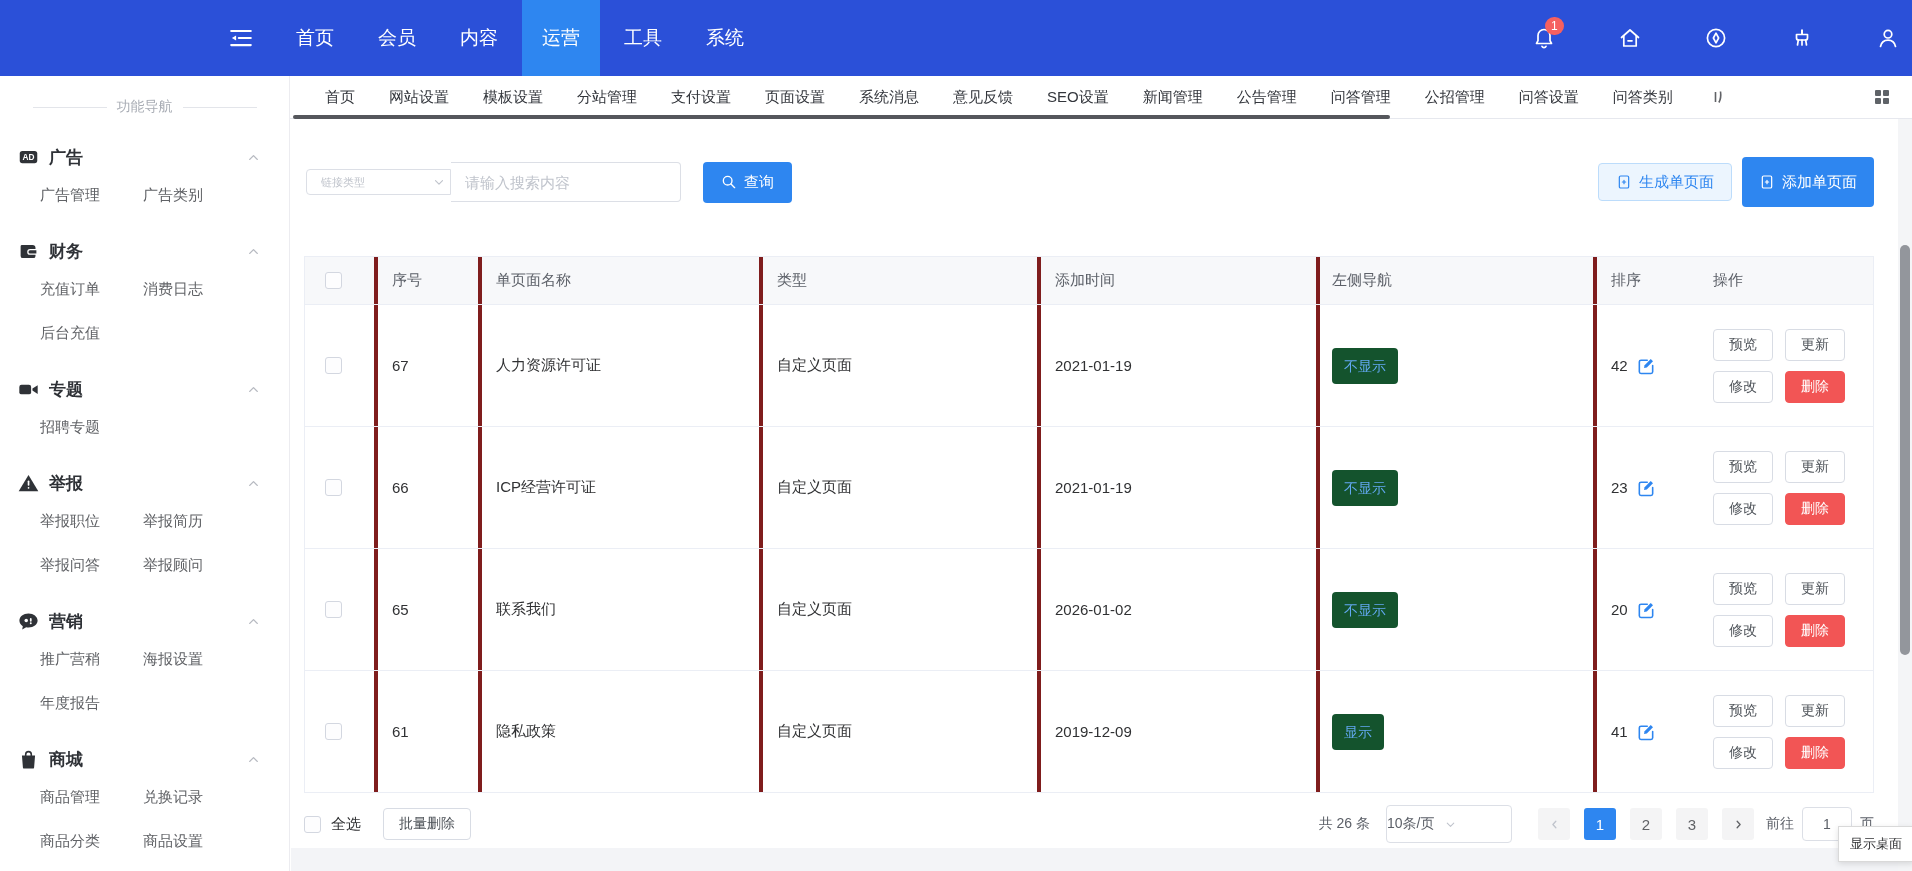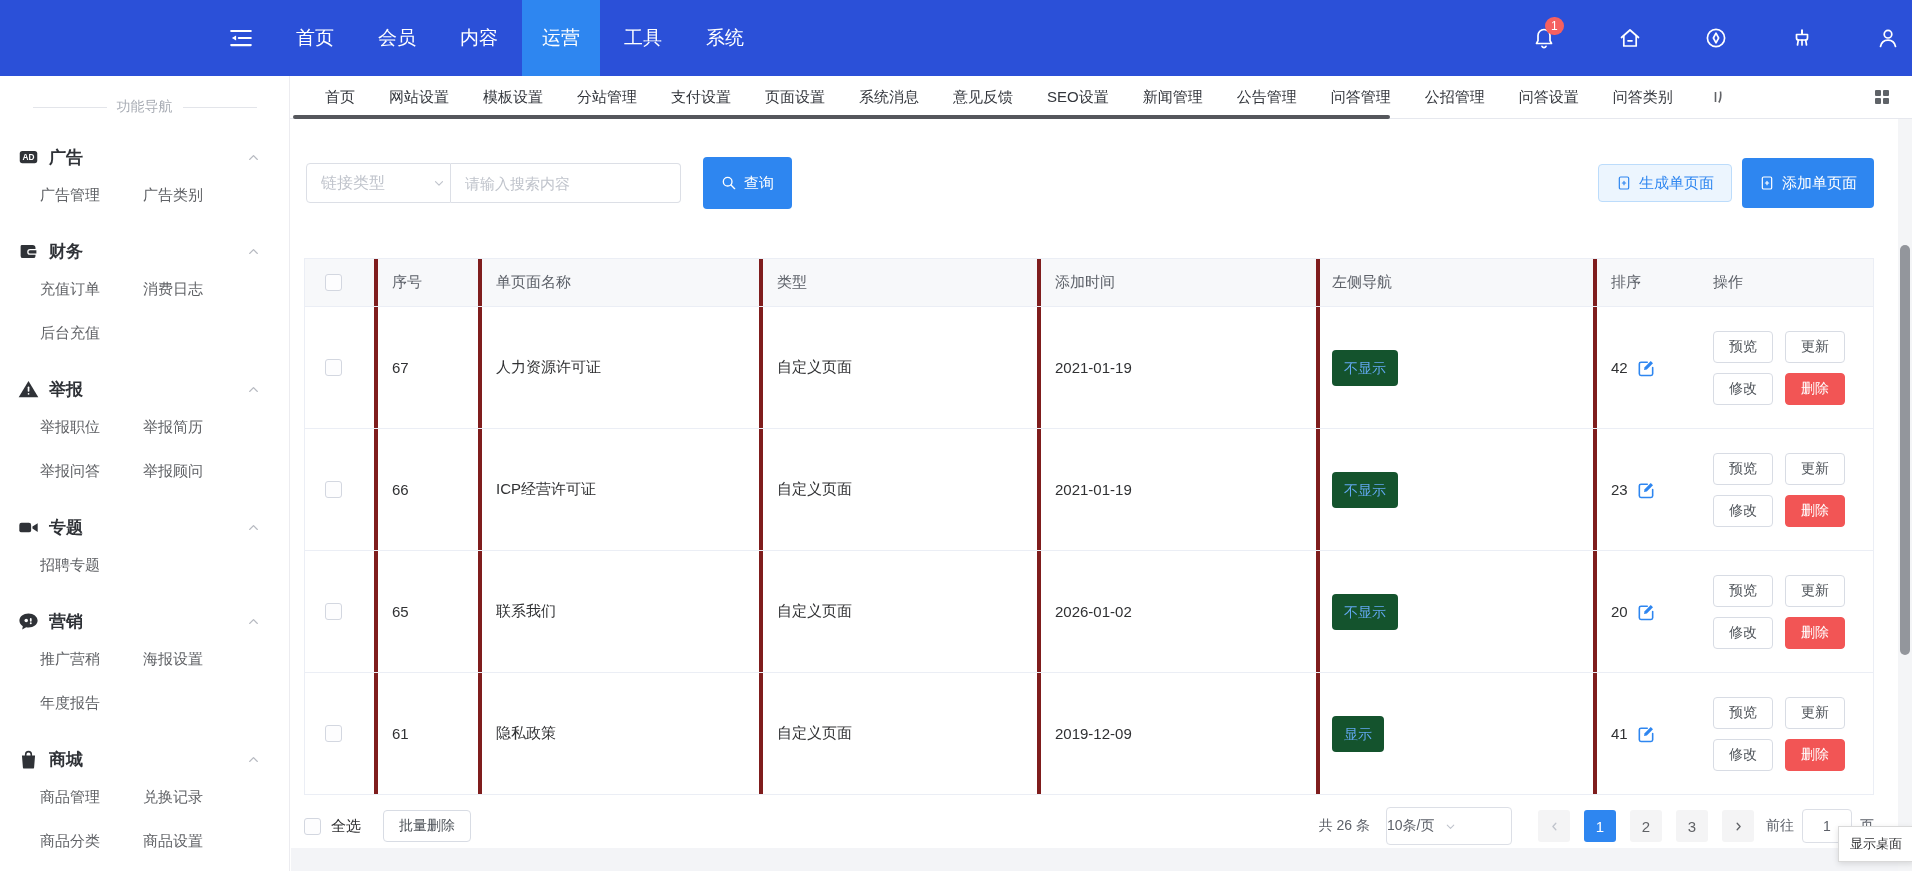--- a/index.html
+++ b/index.html
@@ -38,28 +38,28 @@
 .sec-icon svg{width:100%;height:100%}
 .sec-label{font-size:17px;font-weight:bold;color:#2f3237}
 .chev{margin-left:auto;width:15px;height:15px;color:#b6b9c0}
 .chev svg{width:100%;height:100%}
 .sec-items{margin-top:8px;display:grid;grid-template-columns:103px auto;row-gap:14px;padding-left:40px}
 .side-item{height:30px;line-height:30px;font-size:15px;color:#606266;cursor:pointer;white-space:nowrap}
 
 
 .main{position:absolute;left:291px;top:119px;right:14px;bottom:0;background:#fff}
 .filter-row{margin:38px 24px 0 15px;display:flex;align-items:center}
-.sel{height:40px;border:1px solid #dcdfe6;border-radius:4px 0 0 4px;display:flex;align-items:center;padding:0 4px 0 14px;width:145px;color:#c0c4cc;font-size:16px;background:#fff;cursor:pointer}
+.sel{height:26px;border:1px solid #dcdfe6;border-radius:4px 0 0 4px;display:flex;align-items:center;padding:0 4px 0 14px;width:145px;color:#c0c4cc;font-size:11px;background:#fff;cursor:pointer}
 .sel .chev-d{margin-left:auto;width:14px;height:14px;color:#c0c4cc}
 .chev-d svg{width:100%;height:100%}
 .search-input{height:40px;width:230px;border:1px solid #dcdfe6;border-left:none;border-radius:0 4px 4px 0;padding:0 14px;font-size:15px;color:#333;outline:none;font-family:inherit}
 .search-input::placeholder{color:#c0c4cc}
 .btn{display:inline-flex;align-items:center;justify-content:center;gap:7px;border:none;border-radius:4px;font-size:15px;cursor:pointer;font-family:inherit}
 .btn.primary{background:#2e86f0;color:#fff}
-.btn.query{height:52px;padding:0 18px;margin-left:22px}
+.btn.query{height:41px;padding:0 18px;margin-left:22px}
 .bicon{width:16px;height:16px;flex:0 0 auto}
 .bicon svg{width:100%;height:100%}
 .spacer{flex:1}
 .btn.ghost{height:38px;padding:0 17px;background:#ecf5fe;border:1px solid #bcdcfb;color:#2e86f0;margin-right:10px}
 .btn.add{height:50px;padding:0 17px}
 
 
 .table{margin:49px 24px 0 13px;border-top:1px solid #ebeef5;font-size:15px}
 .thead,.trow{display:grid;grid-template-columns:73px 104px 281px 278px 279px 277px 100px 1fr;border-bottom:1px solid #ebeef5;border-left:1px solid #ebeef5;border-right:1px solid #ebeef5}
 .thead{height:48px;background:#f7f8fa;color:#5c6068}
@@ -260,20 +260,39 @@
               <span class="side-item">充值订单</span>
 
               <span class="side-item">消费日志</span>
 
               <span class="side-item">后台充值</span>
             </div>
         </section>
 
         <section class="side-sec">
           <div class="sec-head">
+            <span class="sec-icon"><svg viewBox="0 0 24 24" fill="currentColor">
+                <rect x="1.5" y="6.5" width="13.5" height="11" rx="2.5"></rect>
+                <path d="M16.5 10.8L22.5 7v10l-6-3.8z"></path>
+              </svg></span>
+            <span class="sec-label">专题</span>
+            <span class="chev">
+              <svg viewBox="0 0 24 24" fill="none" stroke="currentColor" stroke-width="2.2" stroke-linecap="round" stroke-linejoin="round">
+                <path d="M6 15l6-6 6 6"></path>
+              </svg>
+            </span>
+          </div>
+          <div class="sec-items">
+
+              <span class="side-item">招聘专题</span>
+            </div>
+        </section>
+
+        <section class="side-sec">
+          <div class="sec-head">
             <span class="sec-icon"><svg viewBox="0 0 24 24">
                 <path d="M12 2.2L23.2 20.8H.8z" fill="currentColor"></path>
                 <rect x="11.1" y="8.5" width="1.9" height="6" rx=".9" fill="#fff"></rect>
                 <rect x="11.1" y="16" width="1.9" height="2" rx=".9" fill="#fff"></rect>
               </svg></span>
             <span class="sec-label">举报</span>
             <span class="chev">
               <svg viewBox="0 0 24 24" fill="none" stroke="currentColor" stroke-width="2.2" stroke-linecap="round" stroke-linejoin="round">
                 <path d="M6 15l6-6 6 6"></path>
               </svg>
@@ -281,39 +300,20 @@
           </div>
           <div class="sec-items">
 
               <span class="side-item">举报职位</span>
 
               <span class="side-item">举报简历</span>
 
               <span class="side-item">举报问答</span>
 
               <span class="side-item">举报顾问</span>
-            </div>
-        </section>
-
-        <section class="side-sec">
-          <div class="sec-head">
-            <span class="sec-icon"><svg viewBox="0 0 24 24" fill="currentColor">
-                <rect x="1.5" y="6.5" width="13.5" height="11" rx="2.5"></rect>
-                <path d="M16.5 10.8L22.5 7v10l-6-3.8z"></path>
-              </svg></span>
-            <span class="sec-label">专题</span>
-            <span class="chev">
-              <svg viewBox="0 0 24 24" fill="none" stroke="currentColor" stroke-width="2.2" stroke-linecap="round" stroke-linejoin="round">
-                <path d="M6 15l6-6 6 6"></path>
-              </svg>
-            </span>
-          </div>
-          <div class="sec-items">
-
-              <span class="side-item">招聘专题</span>
             </div>
         </section>
 
         <section class="side-sec">
           <div class="sec-head">
             <span class="sec-icon"><svg viewBox="0 0 24 24">
                 <path d="M12 2.8C6.2 2.8 1.6 6.4 1.6 10.9c0 2.6 1.5 4.9 3.9 6.4l-.7 3.9 4.6-2.5c.8.2 1.7.2 2.6.2 5.8 0 10.4-3.6 10.4-8S17.8 2.8 12 2.8z" fill="currentColor"></path>
                 <circle cx="9.4" cy="10.9" r="2" fill="#fff"></circle>
                 <rect x="13.6" y="8" width="2" height="4.2" rx="1" fill="#fff"></rect>
                 <circle cx="14.6" cy="14" r="1.1" fill="#fff"></circle>

